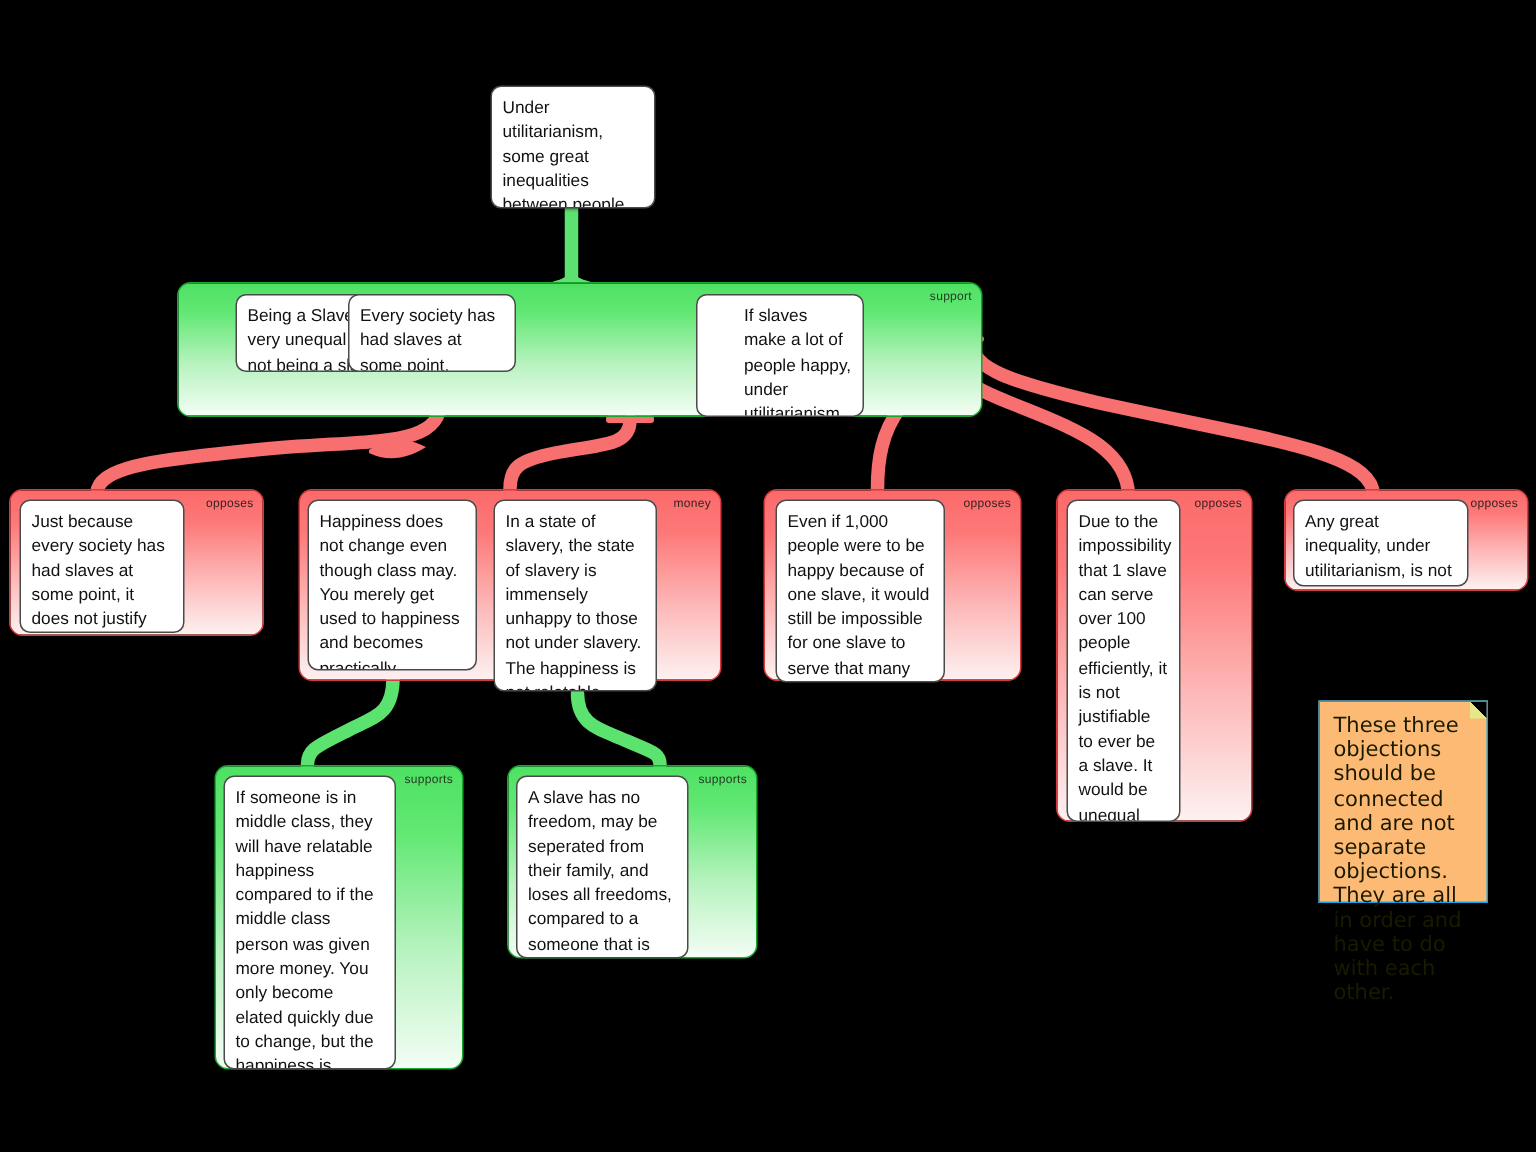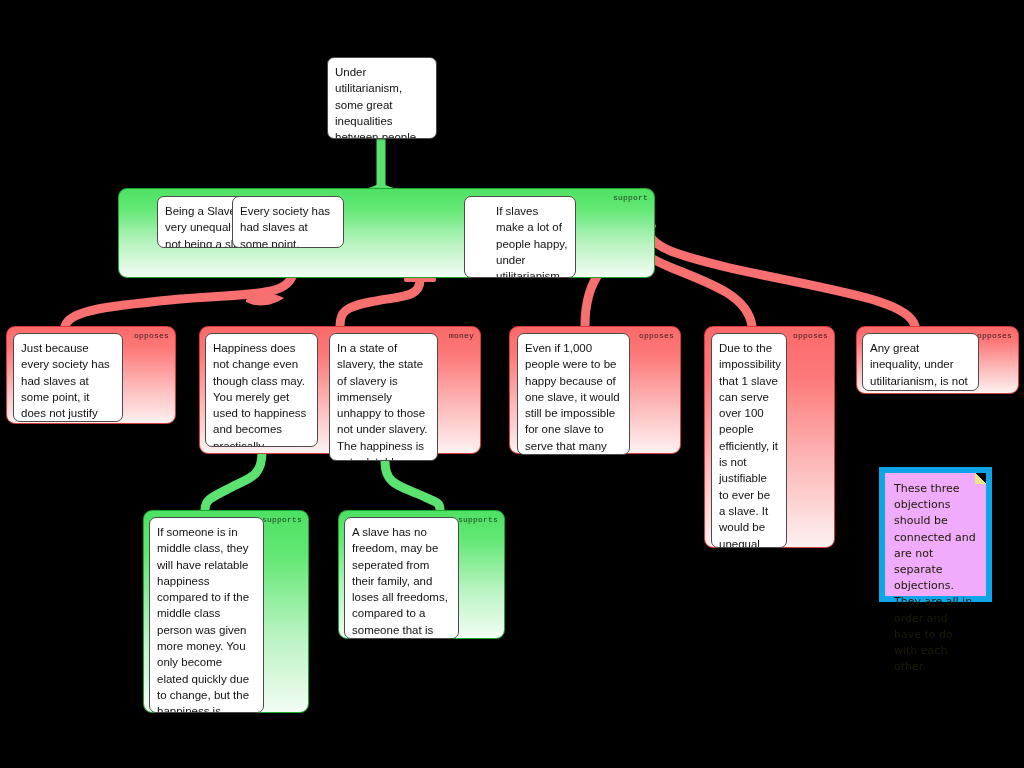--- a/index.html
+++ b/index.html
@@ -38,21 +38,20 @@
   }
   .group-label {
     position: absolute;
     top: 4px;
     right: 6px;
     font-size: 8px;
     color: #3a2020;
     letter-spacing: 0.2px;
     white-space: nowrap;
     overflow: hidden;
-    font-family: Liberation Mono, monospace;
   }
   .group.support > .group-label { color: #213d22; }
   
   .card {
     position: absolute;
     background: #ffffff;
     border: 1px solid #4a4a4a;
     border-radius: 7px;
     box-sizing: border-box;
     padding: 6px 7px 5px 7px;
@@ -62,26 +61,26 @@
     z-index: 4;
     overflow: hidden;
   }
   .card.root {
     z-index: 5;
     box-shadow: 0 1px 2px rgba(0,0,0,0.35);
   }
   
   .sticky {
     position: absolute;
-    background: #f0abfc;
-    border: 6px solid #0ea5e9;
+    background: #fdba74;
+    border: 1px solid #0ea5e9;
     box-sizing: border-box;
     padding: 8px 9px;
     font-family: "DejaVu Sans", sans-serif;
-    font-size: 11px;
+    font-size: 14px;
     line-height: 16.2px;
     color: #1a1a00;
     z-index: 6;
   }
   .sticky .fold {
     position: absolute;
     top: 0; right: 0;
     width: 11px; height: 11px;
     background: linear-gradient(225deg, #000000 0%, #000000 48%, #e6e68a 50%, #e6e68a 100%);
   }

